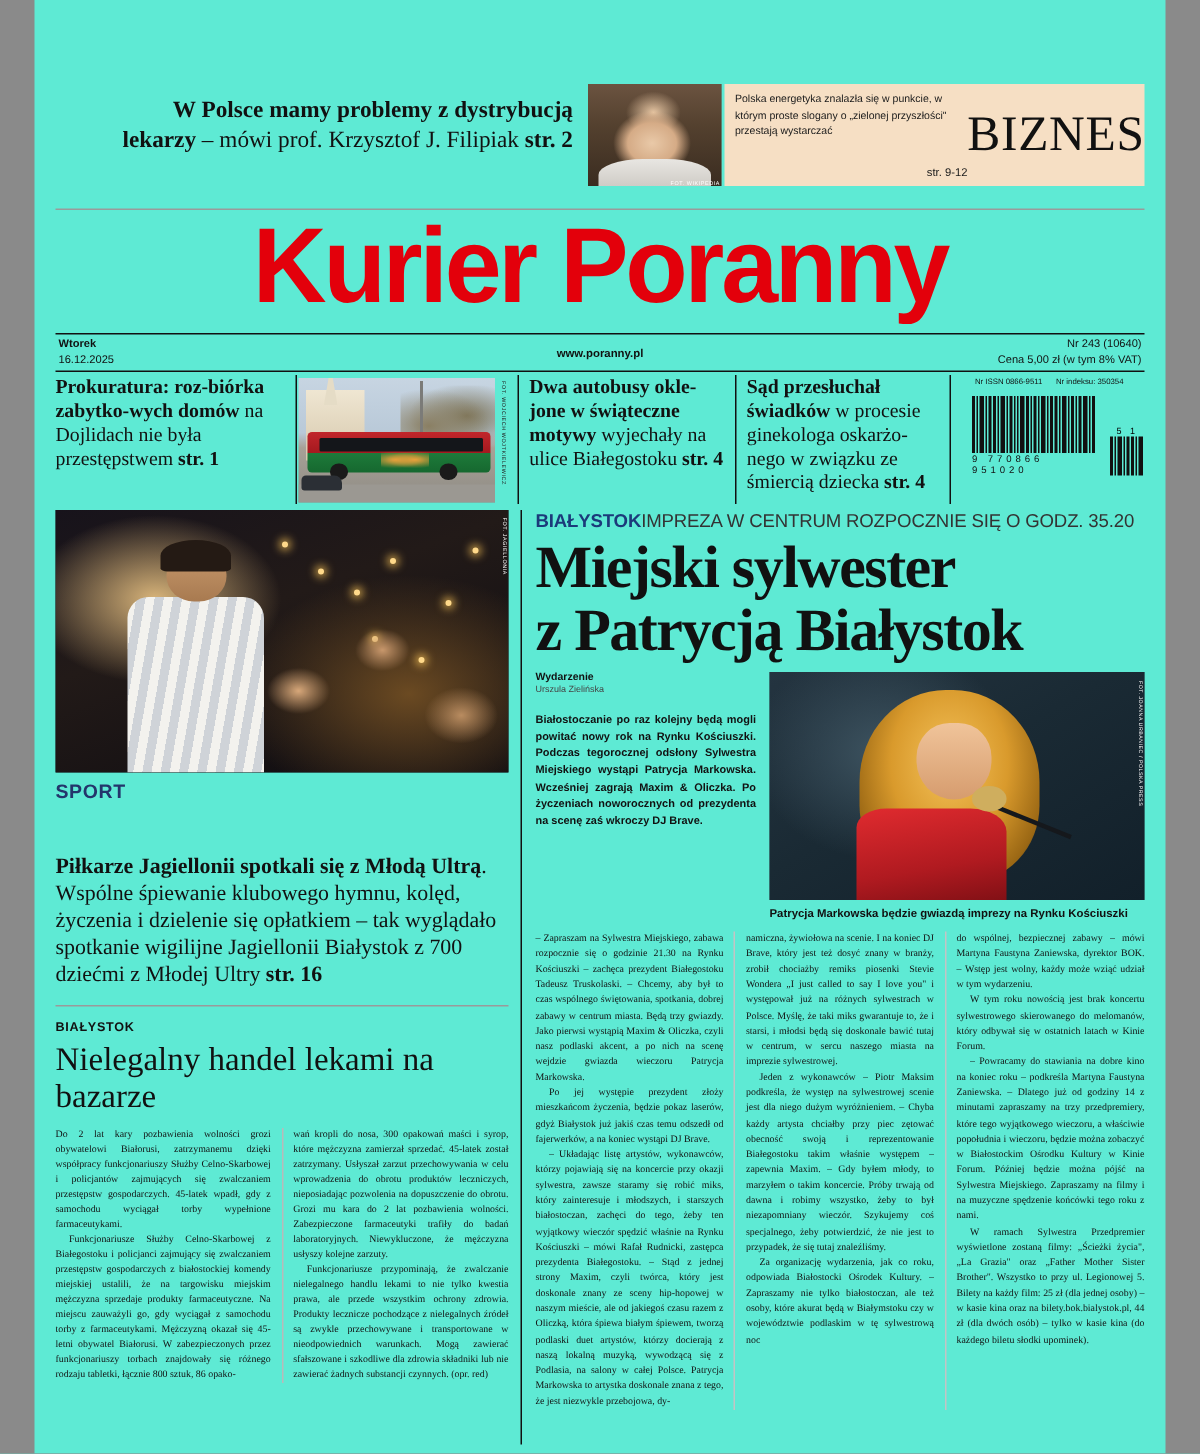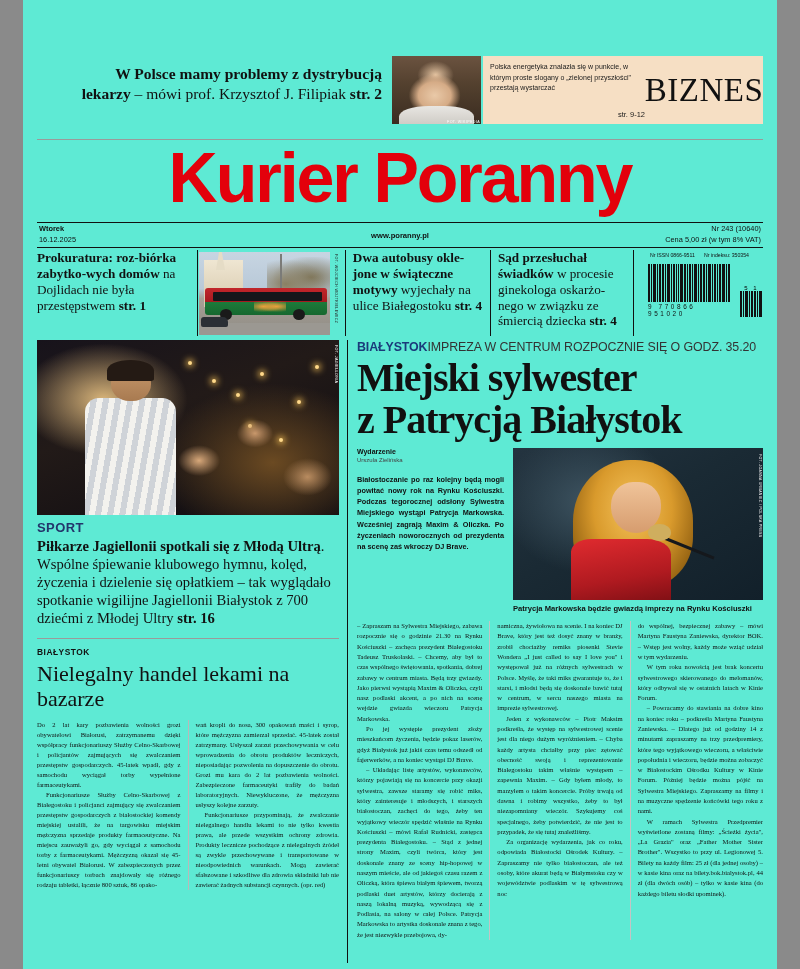--- a/index.html
+++ b/index.html
@@ -309,20 +309,21 @@
     font-size: 13px;
     letter-spacing: .4px;
     color: #23356b;
     padding: 5px 0 2px;
   }
   .sport-text {
     font-family: "Liberation Serif", serif;
     font-size: 14.6px;
     line-height: 1.24;
     color: #111;
+    margin-top: 32px;
   }
   .sport-text b { font-weight: bold; }
 
   .hr-thin { border-top: 1px solid #9a9a9a; margin: 11px 0 8px; }
 
   .kicker-bialystok {
     font-family: "Liberation Sans", sans-serif;
     font-weight: bold; font-size: 8.4px; letter-spacing: .5px;
     color: #111; padding-bottom: 5px;
   }

